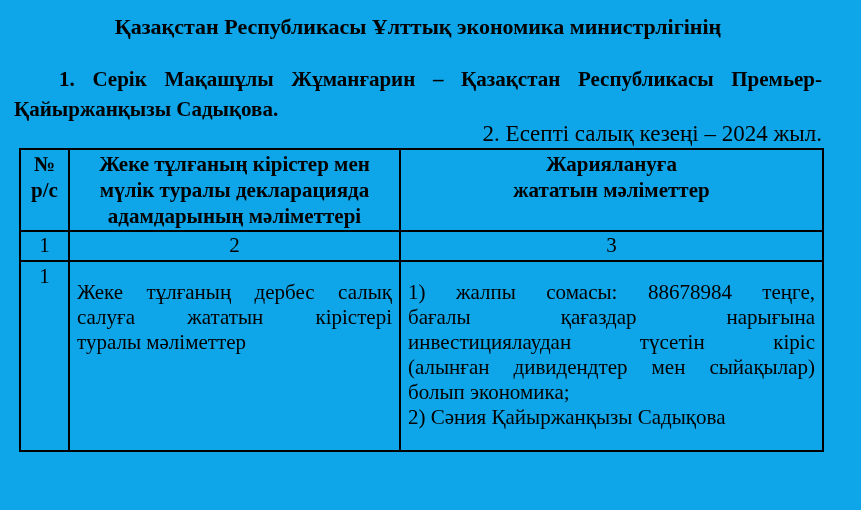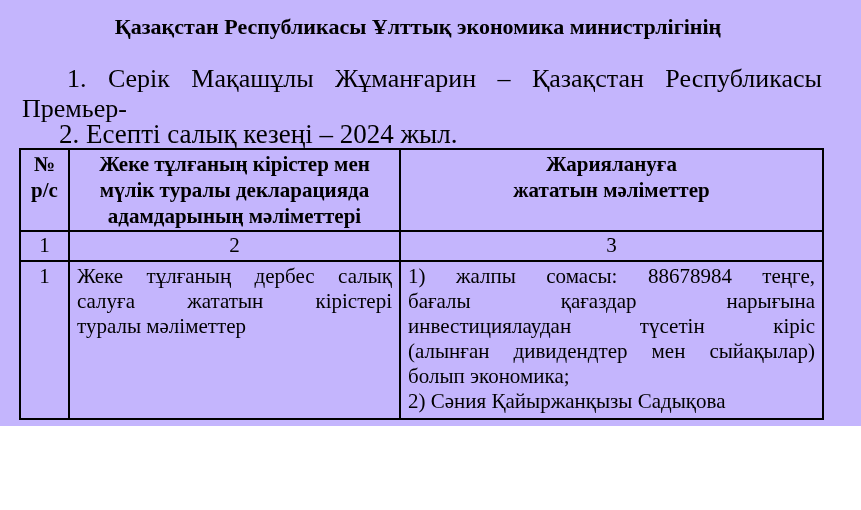--- a/index.html
+++ b/index.html
@@ -1,46 +1,47 @@
 <!DOCTYPE html>
 <html><head>
 <meta charset="utf-8">
 <style>
   html, body { margin: 0; padding: 0; background: #ffffff; }
   .page {
     position: relative;
     width: 861px;
-    height: 426px;
+    height: 510px;
     box-sizing: border-box;
-    background: #c4b5fd;
+    background: #0ea5e9;
     color: #000000;
     font-family: "Liberation Serif", "DejaVu Serif", serif;
     overflow: hidden;
     padding: 12px 39px 0 14px;
   }
   .title {
     margin: 0;
     font-size: 22px;
     line-height: 30px;
     font-weight: bold;
     text-align: center;
   }
   .para1 {
-    margin: 22px 0 0 8px;
-    font-size: 26px;
+    margin: 22px 0 0 0;
+    font-size: 21px;
     line-height: 30px;
     text-align: left;
+    font-weight: bold;
   }
   .para1 > div:first-child { text-indent: 45px; }
   .para2 {
     margin: 0;
-    font-size: 27px;
+    font-size: 23px;
     line-height: 20px;
     text-indent: 45px;
-    text-align: left;
+    text-align: right;
   }
   .line { text-align: inherit; }
   .stretch {
     text-align: justify;
     text-align-last: justify;
     -moz-text-align-last: justify;
   }
   table.decl {
     margin: 4px 0 0 5px;
     border-collapse: collapse;
@@ -66,36 +67,37 @@
   .num-row td {
     text-align: center;
     font-size: 21px;
     line-height: 26px;
     padding: 0 4px;
     height: 28px;
   }
   .body-row td {
     font-size: 21px;
     line-height: 25px;
-    padding: 2px 7px;
+    padding: 18px 7px;
     height: 152px;
   }
   .body-row .cell-num { text-align: center; padding: 2px 2px; }
 </style>
 </head>
 <body>
 
 <div class="page">
 
   <h1 class="title">
       <div class="line">Қазақстан Республикасы Ұлттық экономика министрлігінің</div>
     </h1>
 
   <div class="para1">
       <div class="line stretch">1. Серік Мақашұлы Жұманғарин – Қазақстан Республикасы Премьер-</div>
+      <div class="line">Қайыржанқызы Садықова.</div>
     </div>
 
   <p class="para2">2. Есепті салық кезеңі – 2024 жыл.</p>
 
   <table class="decl">
     <colgroup>
       <col class="c1">
         <col class="c2">
         <col class="c3">
     </colgroup>

